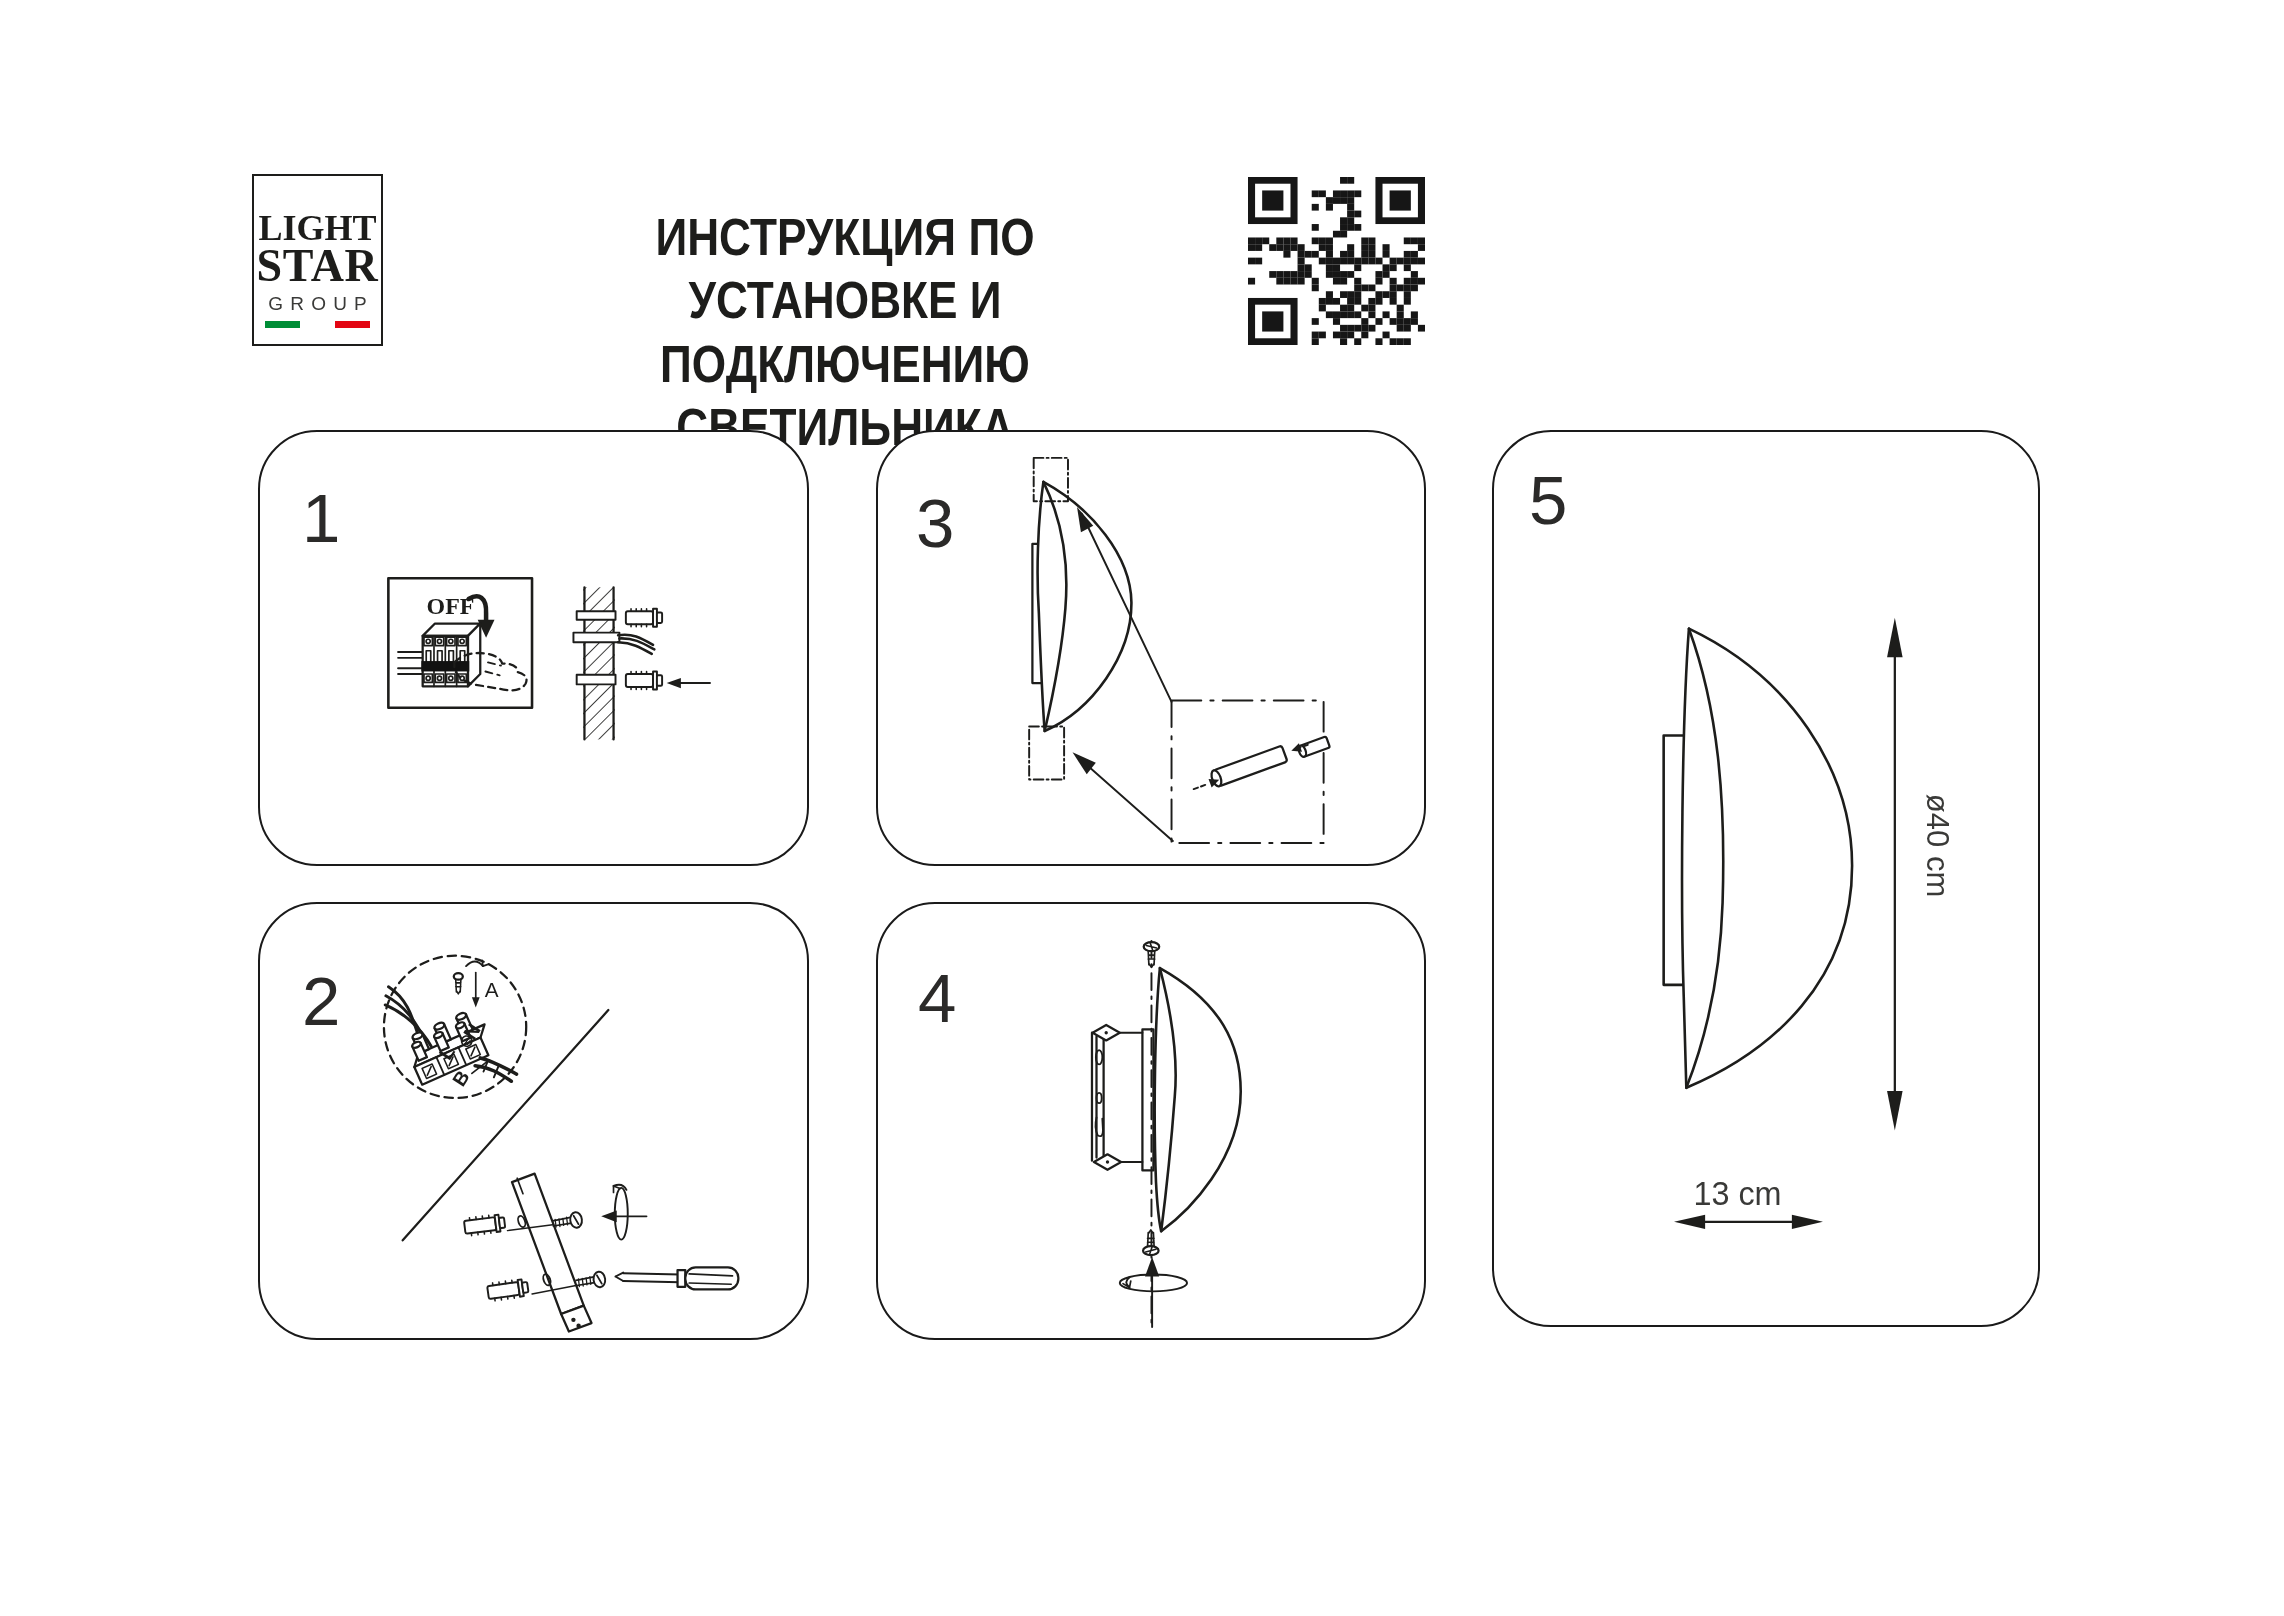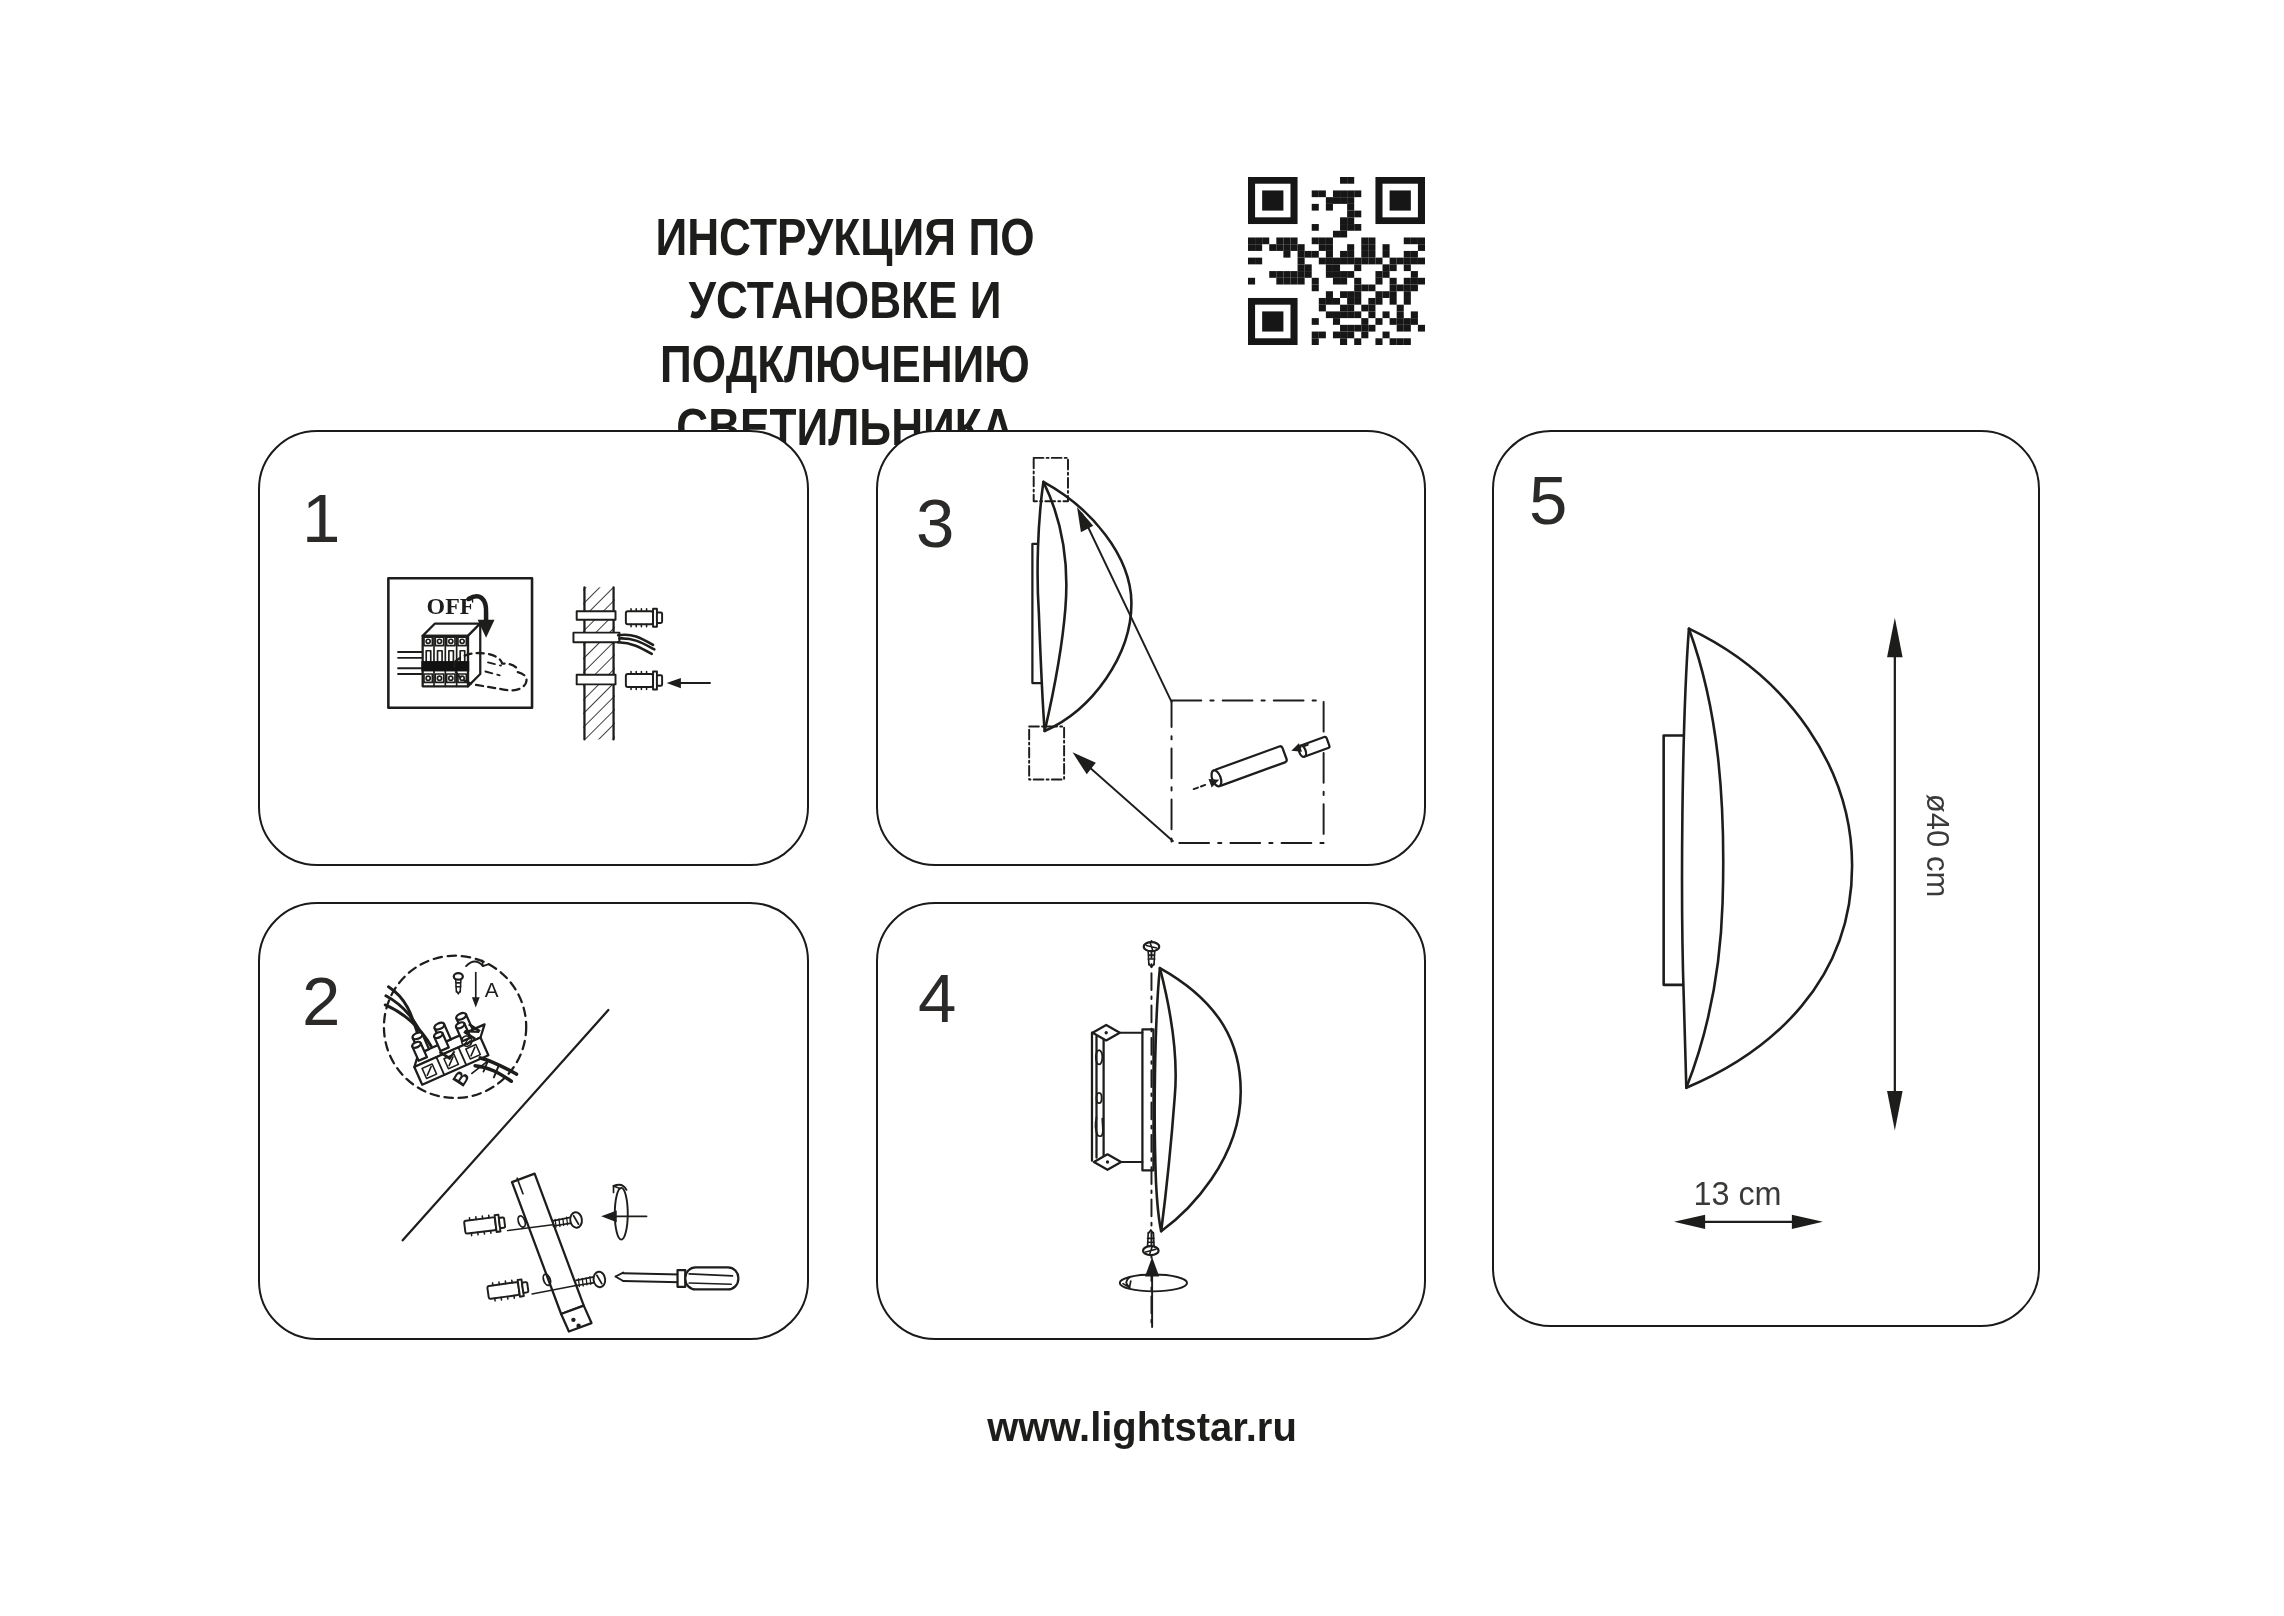--- a/index.html
+++ b/index.html
@@ -26,20 +26,30 @@
   .step-num{position:absolute;font-size:69px;font-weight:400;color:#2b2a29;line-height:1;}
   .draw{position:absolute;left:0;top:0;}
   
   .footer{left:0;top:1405px;width:2284px;text-align:center;font-weight:bold;font-size:40px;letter-spacing:0;}
 </style>
 </head>
 <body>
 
 <div class="page">
 
+  <div class="abs logo-box">
+    <div class="logo-light">LIGHT</div>
+    <div class="logo-star">STAR</div>
+    <div class="logo-group">GROUP</div>
+    <div class="logo-flag">
+      <span style="background:#008d36"></span>
+      <span style="background:#ffffff"></span>
+      <span style="background:#e30613"></span>
+    </div>
+  </div>
 
   <div class="abs title-block">
     <div>ИНСТРУКЦИЯ ПО УСТАНОВКЕ И</div>
     <div>ПОДКЛЮЧЕНИЮ СВЕТИЛЬНИКА</div>
   </div>
 
   <svg id="qr" class="abs" style="left:1248px;top:177px;" width="177" height="168" viewBox="0 0 272 272" preserveAspectRatio="none">
       <rect x="141.44" y="0" width="10.88" height="10.88" fill="#161616"></rect>
       <rect x="152.32000000000002" y="0" width="10.88" height="10.88" fill="#161616"></rect>
       <rect x="97.92" y="21.76" width="10.88" height="10.88" fill="#161616"></rect>
@@ -563,16 +573,15 @@
         <text x="376" y="1192" text-anchor="middle" font-size="50" fill="#3a3a38" stroke="none">13 cm</text>
         <g>
           <line x1="292" y1="1218" x2="494" y2="1218" stroke-width="3.5"></line>
           <polygon points="278,1218 326,1207 326,1229" fill="#1d1d1b" stroke="none"></polygon>
           <polygon points="508,1218 460,1207 460,1229" fill="#1d1d1b" stroke="none"></polygon>
         </g>
       </g>
     </svg>
   </div>
 
-  <div class="abs footer">www.lightstar.ru</div>
 
 </div>
 
 
 </body></html>

